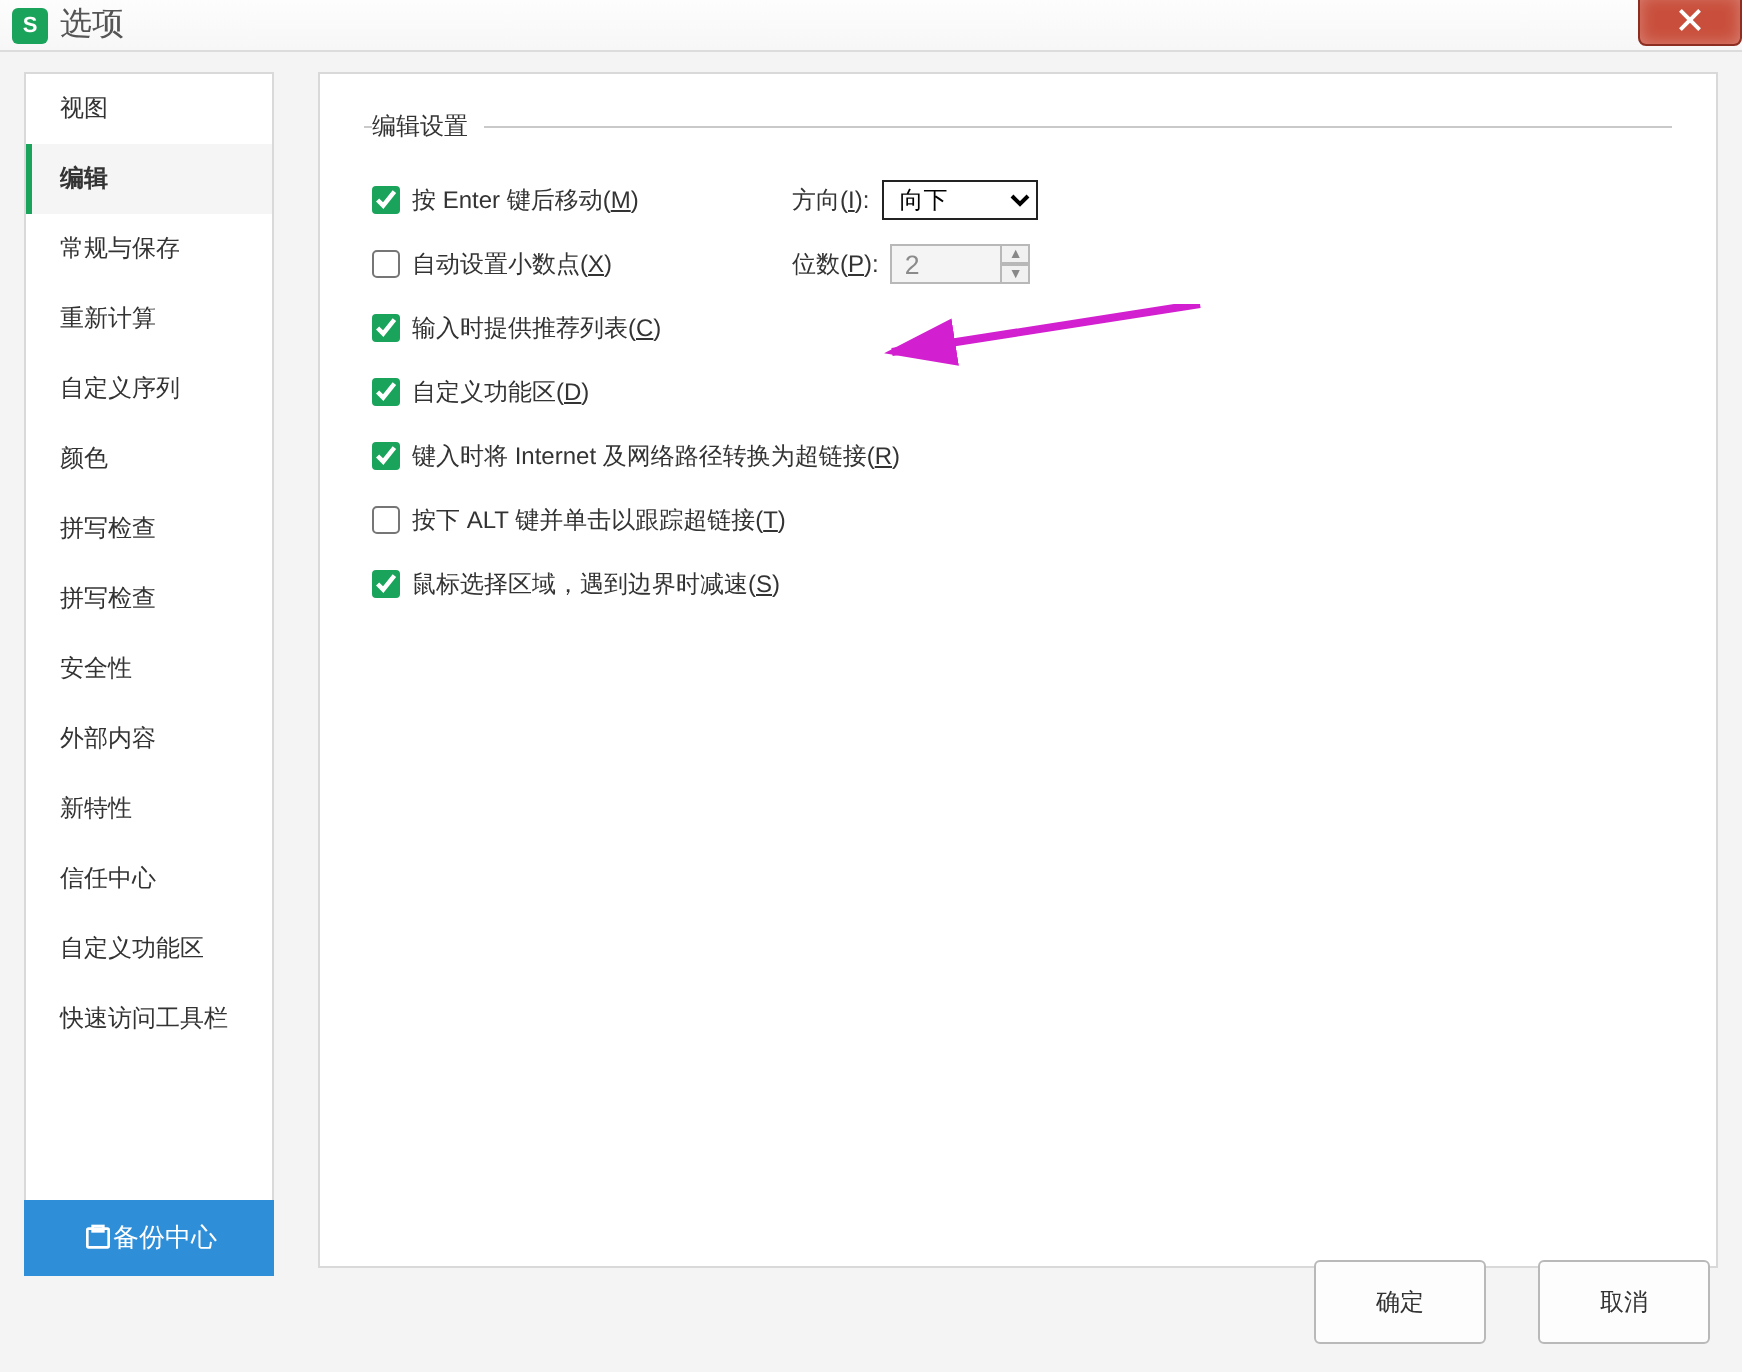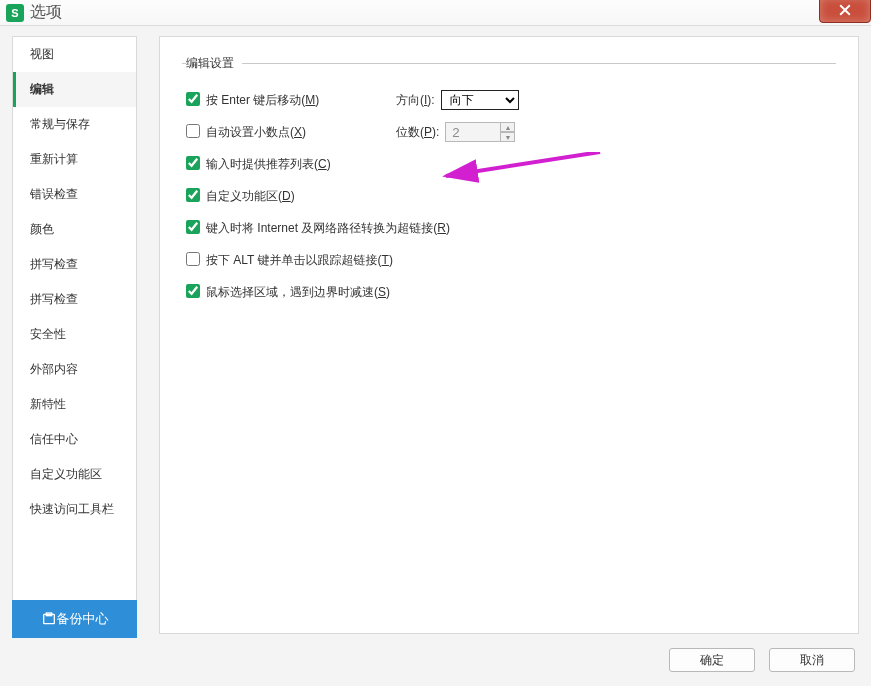--- a/index.html
+++ b/index.html
@@ -82,21 +82,21 @@
     padding: 0 8px 0 0;
     color:#333;
     font-size:12px;
   }
   .row {
     display:flex; align-items:center;
     margin: 4px 0 12px 0;
     height: 20px;
   }
   .chk {
-    display:flex; align-items:flex-start;
+    display:flex; align-items:center;
     min-width: 210px;
   }
   .chk input[type=checkbox]{
     width:14px; height:14px; margin:0 6px 0 0;
     accent-color:#1aa35a;
   }
   .chk label { color:#333; }
   .chk .ul { text-decoration: underline; }
   .field-label { color:#333; margin-right:6px; }
   .field-label .ul { text-decoration: underline; }
@@ -139,27 +139,28 @@
     font-size:13px;
     cursor:pointer;
   }
   .backup-btn svg { width:16px; height:16px; }
   
   .footer-btns {
     position:absolute; right:16px; bottom:14px;
     display:flex; gap:14px;
   }
   .footer-btns button {
-    width:86px; height:24px;
+    width:86px; height:42px;
     background:#fdfdfd;
     border:1px solid #b9b9b9;
     border-radius:3px;
     font-family:inherit; font-size:12px;
     color:#333;
     cursor:pointer;
+    margin-left:12px;
   }
   
   .arrow-annot {
     position:absolute;
     left:280px; top:115px;
     pointer-events:none;
   }
 </style>
 </head>
 <body>
@@ -177,21 +178,21 @@
 
 <div class="body-frame">
   <div class="columns">
 
     <nav class="sidebar">
       <ul>
           <li><span>视图</span></li>
           <li class="active"><span>编辑</span></li>
           <li><span>常规与保存</span></li>
           <li><span>重新计算</span></li>
-          <li><span>错误检查</span></li>
+          <li><span>自定义序列</span></li>
           <li><span>颜色</span></li>
           <li><span>拼写检查</span></li>
           <li><span>拼写检查</span></li>
           <li><span>安全性</span></li>
           <li><span>外部内容</span></li>
           <li><span>新特性</span></li>
           <li><span>信任中心</span></li>
           <li><span>自定义功能区</span></li>
           <li><span>快速访问工具栏</span></li>
         </ul>

